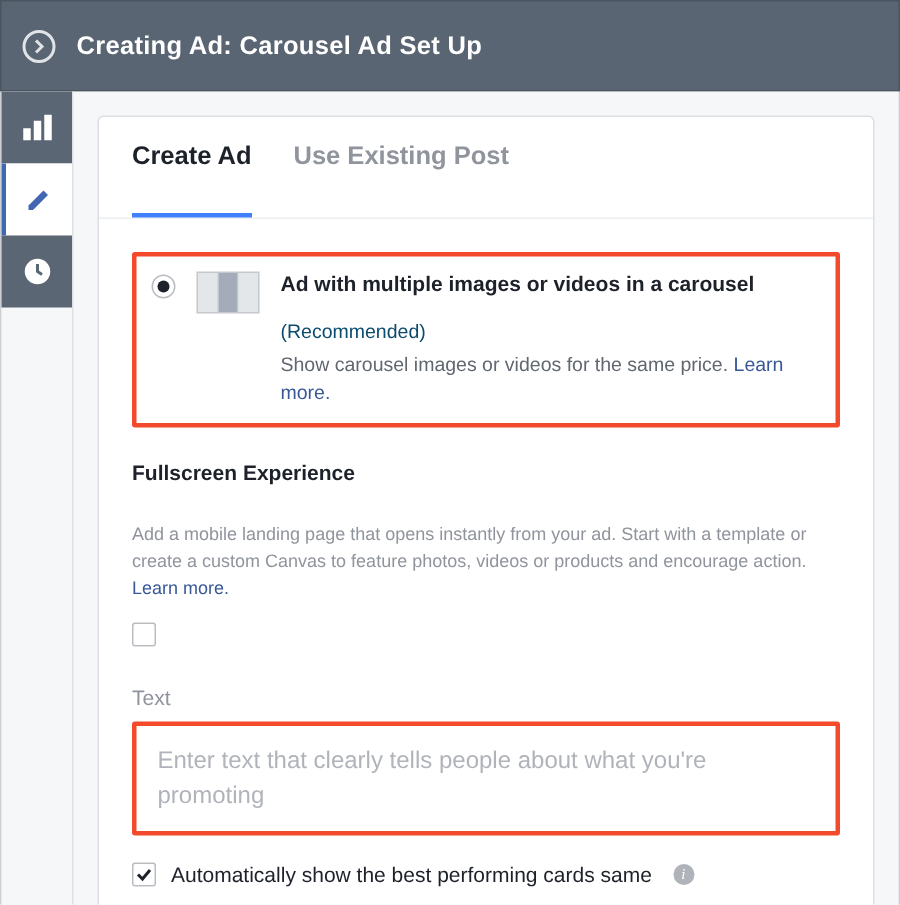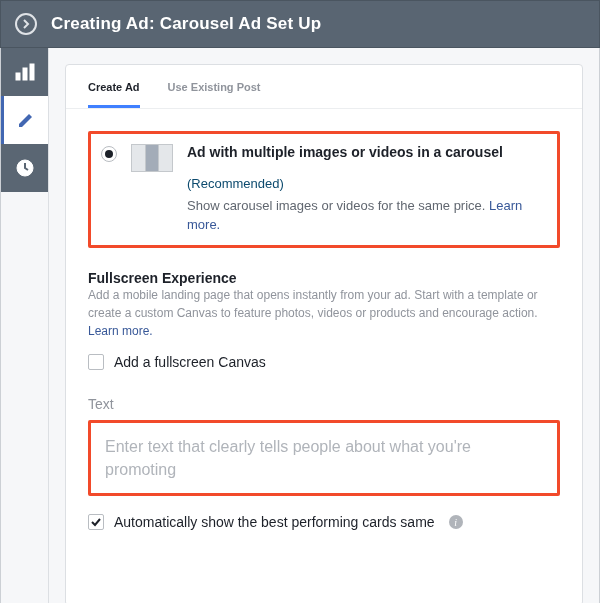--- a/index.html
+++ b/index.html
@@ -8,21 +8,21 @@
     background: #e9ebee;
     width: 600px;
     height: 603px;
     overflow: hidden;
     color: #1d2129;
     font-size: 14px;
   }
   .titlebar {
     background: #596572;
     color: #fff;
-    height: 48px;
+    height: 61px;
     display: flex;
     align-items: center;
     padding: 0 14px;
     gap: 14px;
     border: 1px solid #4a5560;
   }
   .titlebar .circ {
     width: 22px; height: 22px;
     border: 2px solid #e0e3e7;
     border-radius: 50%;
@@ -68,22 +68,22 @@
     height: 100%;
     overflow: hidden;
   }
   .tabs {
     display: flex;
     gap: 28px;
     padding: 16px 22px 0 22px;
     border-bottom: 1px solid #eceef0;
   }
   .tab {
-    padding-bottom: 12px;
-    font-size: 11px;
+    padding-bottom: 28px;
+    font-size: 17px;
     color: #90949c;
     font-weight: 600;
     cursor: pointer;
   }
   .tab.active {
     color: #1d2129;
     font-weight: 700;
     border-bottom: 3px solid #4080ff;
   }
   .inner { padding: 18px 22px 0 22px; }
@@ -136,21 +136,21 @@
   }
   .thumb-carousel .slice:last-child { border-right: 0; }
   .thumb-carousel .slice.m { background: #a3acb8; }
   .thumb-carousel .slice.l { background: #e4e7ea; }
   .opt-body { flex: 1; }
   .opt-title { font-weight: 700; font-size: 14px; color: #1d2129; }
   .opt-sub { color: #0c4a6e; font-size: 13px; margin-top: 16px; }
   .opt-desc { color: #616770; font-size: 13px; margin-top: 6px; line-height: 1.45; }
   .link { color: #385898; cursor: pointer; }
   .section { margin-top: 22px; }
-  .section h4 { font-size: 14px; font-weight: 700; color: #1d2129; margin-bottom: 0; }
+  .section h4 { font-size: 14px; font-weight: 700; color: #1d2129; margin-bottom: 24px; }
   .section p.desc { color: #90949c; font-size: 12px; line-height: 1.5; }
   .chk-row {
     display: flex; align-items: center; gap: 10px;
     margin-top: 14px;
     color: #1d2129;
     font-size: 14px;
   }
   .chk {
     width: 16px; height: 16px;
     border: 1px solid #b9bdc2;
@@ -246,21 +246,20 @@
 
         <div class="section">
           <h4>Fullscreen Experience</h4>
           <p class="desc">
             <span>Add a mobile landing page that opens instantly from your ad. Start with a template or create a custom Canvas to feature photos, videos or products and encourage action. </span><span class="link">Learn more.</span>
           </p>
           <div class="chk-row">
             <span class="chk">
               
             </span>
-            <span>Add a fullscreen Canvas</span>
           </div>
         </div>
 
         <div class="textlabel">Text</div>
         <div class="textarea">
           <span>Enter text that clearly tells people about what you're promoting</span>
         </div>
 
         <div class="chk-row" style="margin-top:18px;">
           <span class="chk checked">

